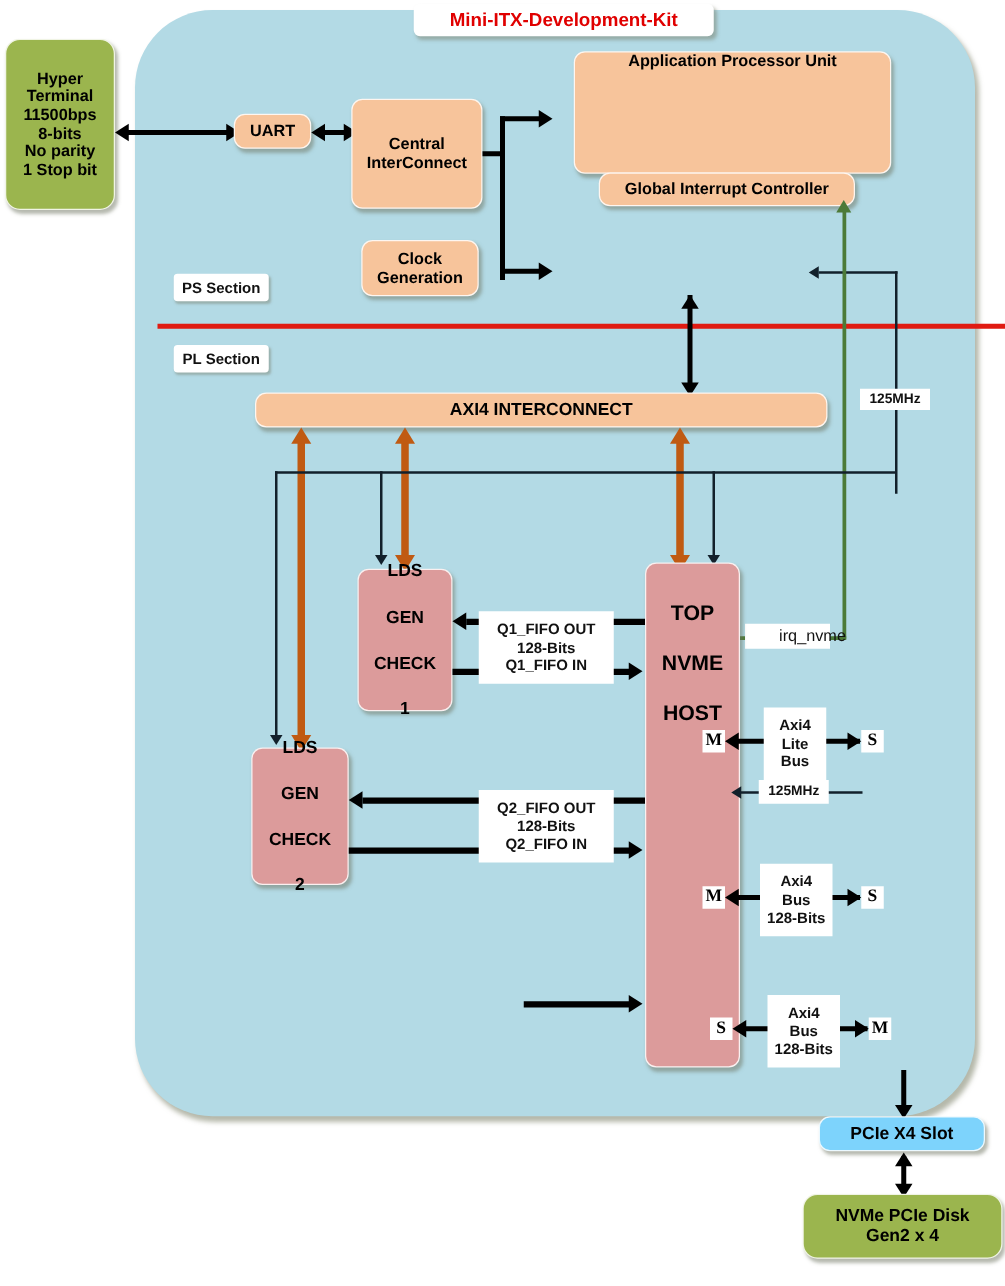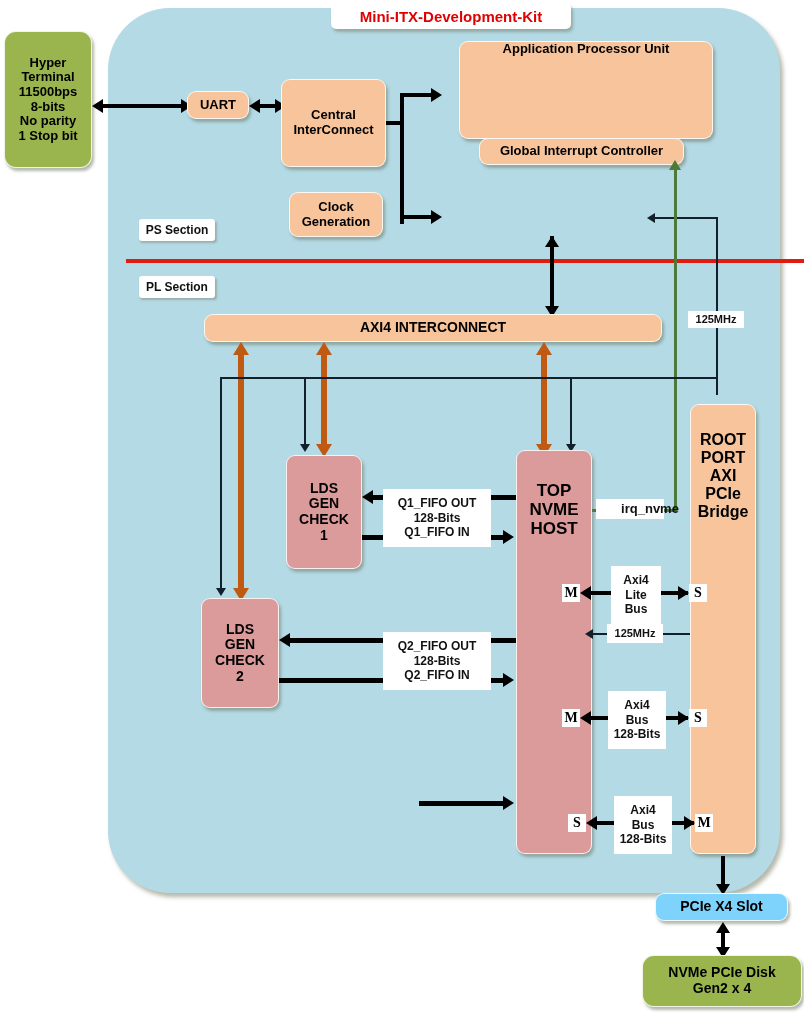--- a/index.html
+++ b/index.html
@@ -12,21 +12,21 @@
   #board{left:108px;top:8px;width:672px;height:885px;
          background:#b3dae5;border-radius:62px;
          box-shadow:3px 4px 4px rgba(120,125,100,.55);}
 
   
   .blk{display:flex;align-items:center;justify-content:center;
        text-align:center;font-weight:bold;color:#000;
        border-radius:9px;box-shadow:2px 3px 3px rgba(110,115,95,.5);
        border:1px solid rgba(255,255,255,.85);line-height:1.12;}
   .orange{background:#f7c49b;}
-  .rose{background:#dc9b9b;}
+  .rose{background:#dc9b9b;gap:21px;}
   .green{background:#9bb54e;border-radius:12px;}
   .yellow{background:#7dd3fc;}
 
   
   .tag{background:#fff;display:flex;align-items:center;justify-content:center;
        text-align:center;font-weight:bold;color:#111;line-height:1.18;
        box-shadow:1.5px 2px 2px rgba(120,125,105,.45);border-radius:3px;}
   .tagflat{background:#fff;display:flex;align-items:center;justify-content:center;
        text-align:center;font-weight:bold;color:#111;line-height:1.2;}
   .title-tag{background:#fff;display:flex;align-items:center;justify-content:center;
@@ -113,21 +113,21 @@
   <div class="abs ln" style="left:655px;top:217px;width:63px;height:2px;"></div>
   <div class="abs ar ar-sm-l" style="left:647px;top:213px;"></div>
   <div class="abs ln" style="left:716px;top:217px;width:2px;height:178px;"></div>
 
   <div class="abs tagflat" style="left:688px;top:311px;width:56px;height:17px;font-size:11px;">125MHz</div>
 
   <div class="abs ln ln-grn" style="left:674px;top:168px;width:3px;height:343px;"></div>
   <div class="abs ar ar-u-grn" style="left:669px;top:160px;"></div>
   <div class="abs ln ln-grn" style="left:589px;top:509px;width:88px;height:3px;"></div>
 
-  <div class="abs tagflat" style="left:596px;top:499px;width:68px;height:20px;font-size:13px;font-weight:bold;padding-left:40px;">irq_nvme</div>
+  <div class="abs tagflat" style="left:596px;top:499px;width:68px;height:20px;font-size:13px;font-weight:normal;padding-left:40px;">irq_nvme</div>
 
   <div class="abs ln ln-blk" style="left:550px;top:236px;width:4px;height:74px;"></div>
   <div class="abs ar ar-d" style="left:545px;top:306px;"></div>
   <div class="abs ar ar-u" style="left:545px;top:236px;"></div>
 
   <div class="abs blk orange" style="left:204px;top:314px;width:458px;height:28px;font-size:14px;">AXI4 INTERCONNECT</div>
 
   <div class="abs ln ln-org" style="left:238px;top:352px;width:6px;height:239px;"></div>
   <div class="abs ar ar-u-org" style="left:233px;top:342px;"></div>
   <div class="abs ar ar-d-org" style="left:233px;top:588px;"></div>
@@ -162,28 +162,20 @@
     <span>2</span>
   </div>
 
   <div class="abs blk rose" style="left:516px;top:450px;width:76px;height:404px;font-size:17px;
               flex-direction:column;justify-content:flex-start;padding-top:30px;">
     <span>TOP</span>
     <span>NVME</span>
     <span>HOST</span>
   </div>
 
-  <div class="abs blk orange" style="left:690px;top:404px;width:66px;height:450px;font-size:16px;
-              flex-direction:column;justify-content:flex-start;padding-top:26px;">
-    <span>ROOT</span>
-    <span>PORT</span>
-    <span>AXI</span>
-    <span>PCIe</span>
-    <span>Bridge</span>
-  </div>
 
   <div class="abs ln ln-blk" style="left:373px;top:495px;width:143px;height:5px;"></div>
   <div class="abs ar ar-l" style="left:362px;top:490px;"></div>
   <div class="abs ln ln-blk" style="left:362px;top:535px;width:143px;height:5px;"></div>
   <div class="abs ar ar-r" style="left:503px;top:530px;"></div>
   <div class="abs tagflat" style="left:383px;top:489px;width:108px;height:58px;font-size:12px;flex-direction:column;">
     <span>Q1_FIFO OUT</span>
     <span>128-Bits</span>
     <span>Q1_FIFO IN</span>
   </div>

